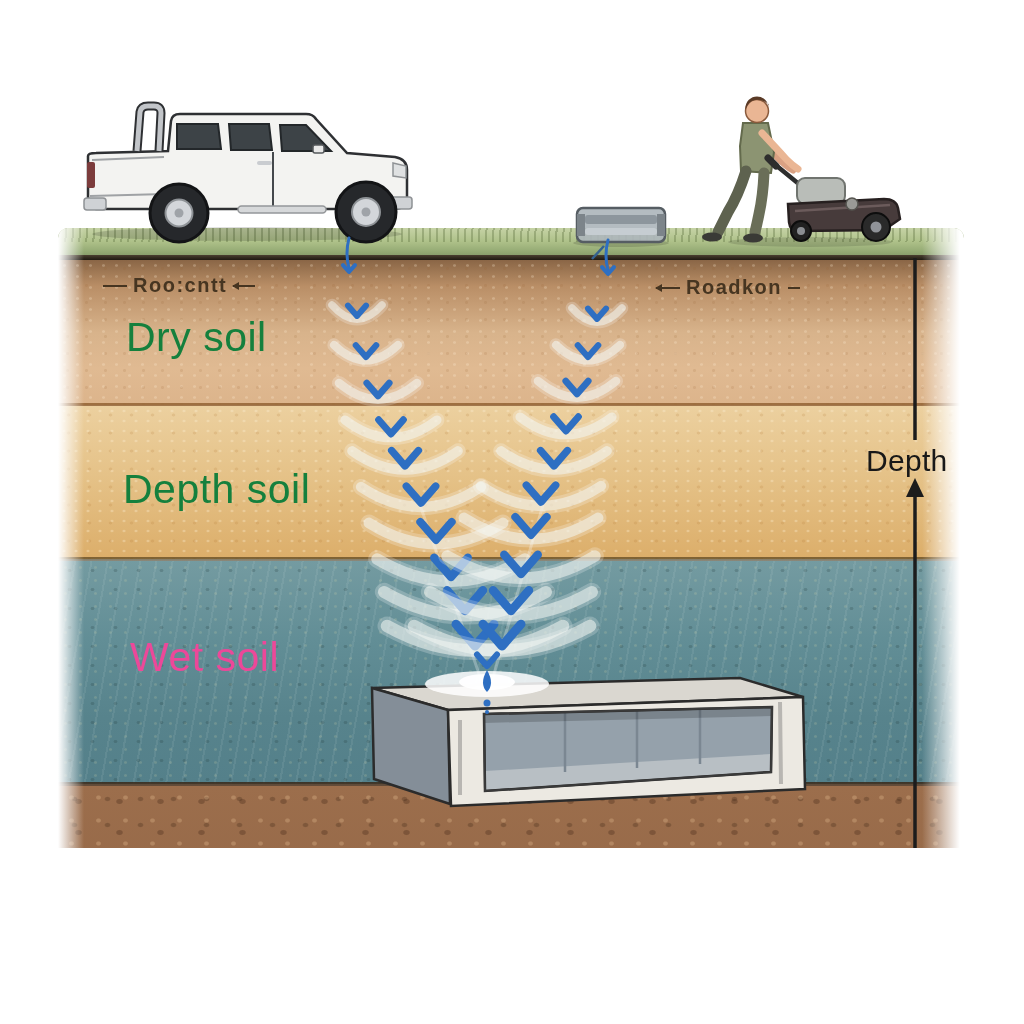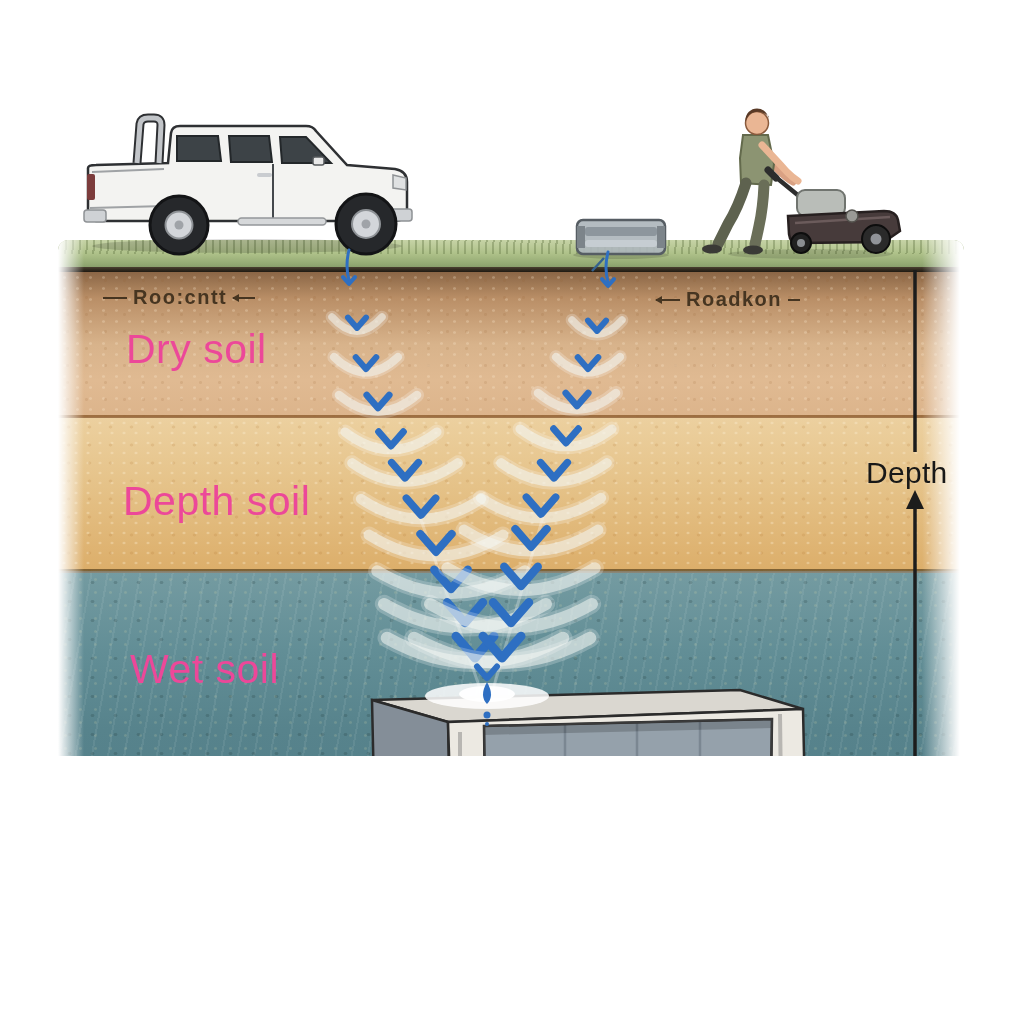--- a/index.html
+++ b/index.html
@@ -1,17 +1,17 @@
 <!DOCTYPE html>
 <html><head>
 <meta charset="utf-8">
 <style>
   html,body{margin:0;padding:0;background:#ffffff;}
-  .canvas{position:relative;width:1024px;height:744px;background:#ffffff;overflow:hidden;
-          font-family:"Liberation Sans", sans-serif;margin-top:12px;}
+  .canvas{position:relative;width:1024px;height:848px;background:#ffffff;overflow:hidden;
+          font-family:"Liberation Sans", sans-serif;}
   
   .scene{position:absolute;left:58px;top:228px;width:906px;height:704px;
          border-radius:10px 10px 34px 30px;overflow:hidden;}
   .layer{position:absolute;left:0;width:100%;}
   .grass{top:0;height:30px;
      background:linear-gradient(#c6d3a6 0%,#aec189 45%,#93a973 80%,#7f9465 100%);}
   .grass-blades{position:absolute;top:0;left:0;width:100%;height:14px;
      background:repeating-linear-gradient(93deg,rgba(90,110,60,.35) 0 2px,rgba(0,0,0,0) 2px 7px);}
   .surface-line{top:27px;height:5px;background:linear-gradient(#4a4030,#2f281d 60%,#1f1a12);}
   .dry{top:32px;height:145px;
@@ -45,21 +45,21 @@
      background-size:41px 31px,27px 23px,33px 26px,100% 100%;}
   .fade-left{position:absolute;left:0;top:0;width:26px;height:100%;
      background:linear-gradient(90deg,#ffffff 0%,rgba(255,255,255,0) 100%);}
   .fade-right{position:absolute;right:0;top:0;width:42px;height:100%;
      background:linear-gradient(270deg,#ffffff 10%,rgba(255,255,255,0) 100%);}
   .fade-bottom{position:absolute;left:0;bottom:0;width:100%;height:14px;
      background:linear-gradient(0deg,rgba(255,255,255,.9),rgba(255,255,255,0));}
   
   svg.overlay{position:absolute;left:0;top:0;width:1024px;height:1024px;pointer-events:none;}
   
-  .lbl{position:absolute;color:#ec4899;letter-spacing:.5px;}
+  .lbl{position:absolute;color:#15803d;letter-spacing:.5px;}
   .lbl-dry{left:126px;top:314px;font-size:41px;}
   .lbl-moist{left:123px;top:466px;font-size:41px;}
   .lbl-wet{left:130px;top:634px;font-size:41px;color:#ec4899;}
   .lbl-depth{left:866px;top:444px;font-size:30px;color:#181818;letter-spacing:.3px;}
   .ann{position:absolute;font-size:20px;color:#463521;letter-spacing:1.5px;
        display:flex;align-items:center;gap:6px;font-weight:bold;}
   .ann .dash{display:inline-block;height:2px;background:#463521;}
   .ann-left{left:103px;top:274px;}
   .ann-right{left:656px;top:276px;}
   .arrow-dash{position:relative;}

